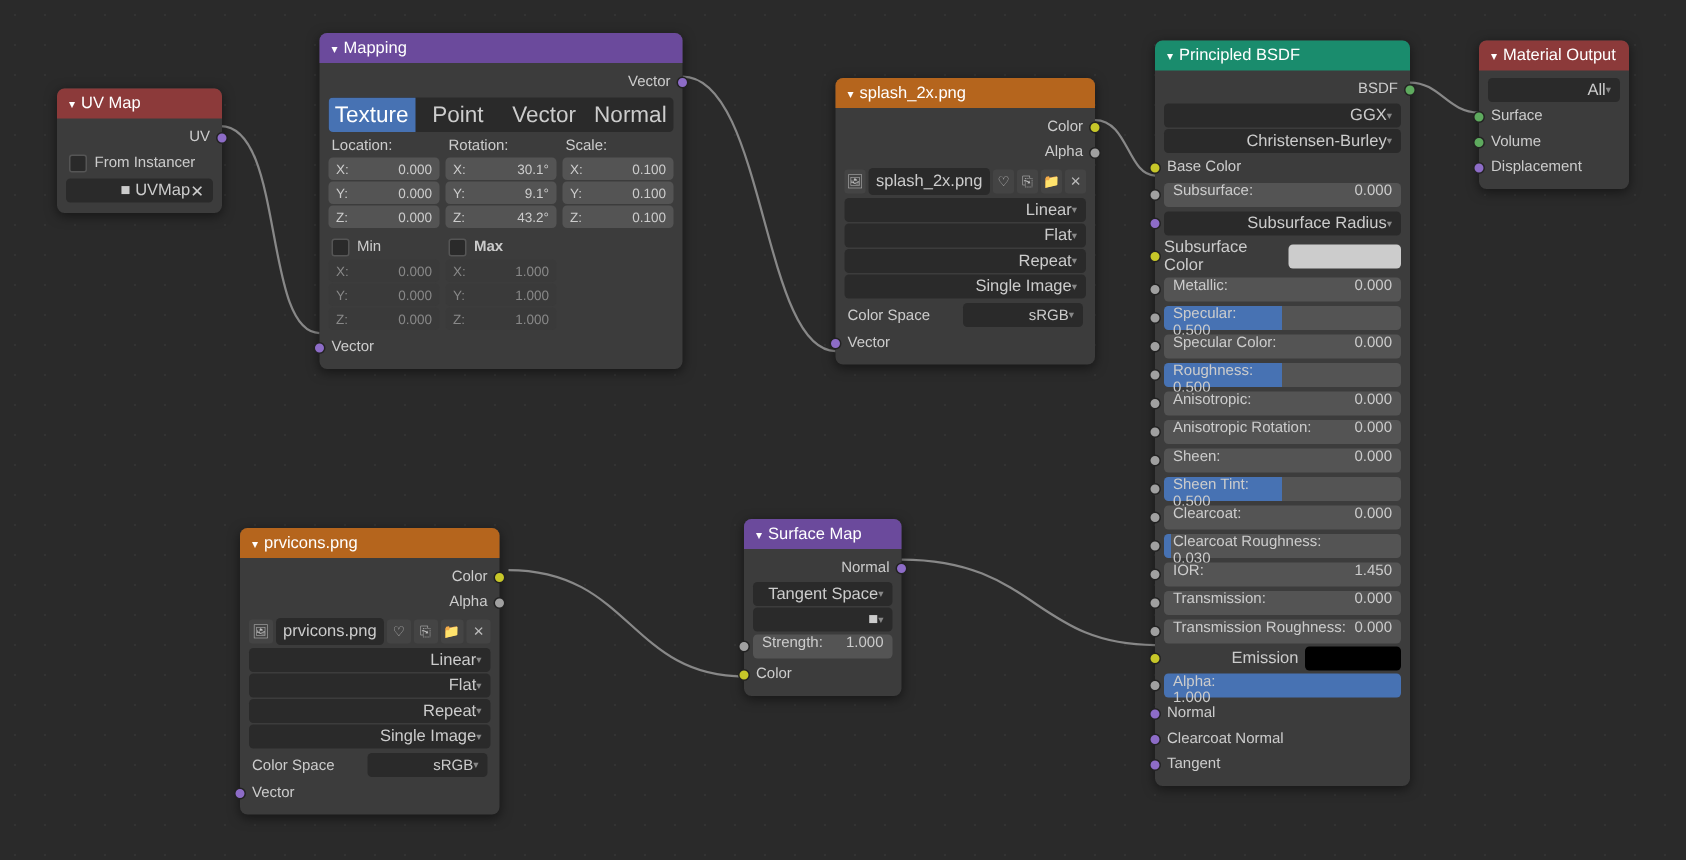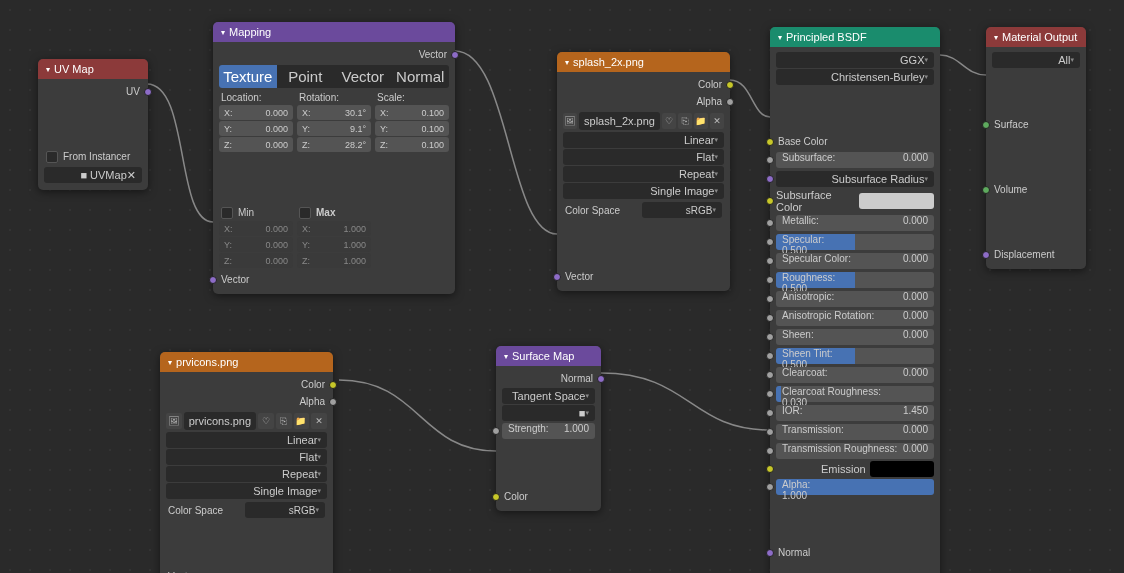--- a/index.html
+++ b/index.html
@@ -7,21 +7,21 @@
 .node { position: absolute; background: #3c3c3c; border-radius: 5px; box-shadow: 0 2px 8px rgba(0,0,0,0.5); }
 .node-header { padding: 4px 8px; border-radius: 5px 5px 0 0; font-size: 11px; color: #fff; display: flex; align-items: center; gap: 4px; }
 .node-header.red { background: #8c3a3a; }
 .node-header.purple { background: #6b4a9c; }
 .node-header.orange { background: #b5651d; }
 .node-header.teal { background: #1a8c6d; }
 .collapse-icon { font-size: 8px; }
 .node-body { padding: 4px 6px 6px; }
 .row { display: flex; align-items: center; justify-content: space-between; height: 17px; font-size: 10px; position: relative; padding: 0 2px; }
 .row-right { justify-content: flex-end; }
-.row-left { justify-content: flex-start; margin-top: 48px; }
+.row-left { justify-content: flex-start; }
 .socket { width: 8px; height: 8px; border-radius: 50%; position: absolute; background: #777; border: 1px solid #222; }
 .socket.out { right: -10px; }
 .socket.in { left: -10px; }
 .socket.yellow { background: #c7c729; }
 .socket.grey { background: #a0a0a0; }
 .socket.purple { background: #8d6cc7; }
 .socket.green { background: #5eaa5e; }
 .checkbox { width: 12px; height: 12px; background: #2a2a2a; border: 1px solid #555; border-radius: 2px; margin-right: 5px; display: inline-block; vertical-align: middle; }
 .select { background: #2a2a2a; border-radius: 3px; padding: 2px 6px; display: flex; align-items: center; justify-content: flex-end; height: 16px; margin: 1px 0; }
 .select-full { width: 100%; }
@@ -114,21 +114,21 @@
         <div class="small-field">
             <span>X:</span>
             <span>30.1°</span>
           </div>
         <div class="small-field">
             <span>Y:</span>
             <span>9.1°</span>
           </div>
         <div class="small-field">
             <span>Z:</span>
-            <span>28.2°</span>
+            <span>43.2°</span>
           </div>
       </div>
       <div>
         <div class="col-label">Scale:</div>
         <div class="small-field">
             <span>X:</span>
             <span>0.100</span>
           </div>
         <div class="small-field">
             <span>Y:</span>
@@ -325,20 +325,24 @@
       </div>
   </div>
 </div>
 
 <div class="node" style="left:770px; top:27px; width:170px;">
   <div class="node-header teal">
     <span class="collapse-icon">▾</span>
     <span>Principled BSDF</span>
   </div>
   <div class="node-body">
+    <div class="row row-right">
+        <span>BSDF</span>
+        <div class="socket out green"></div>
+      </div>
     <div class="select select-full">
         <span>GGX</span>
         <span class="chev">▾</span>
       </div>
     <div class="select select-full">
         <span>Christensen-Burley</span>
         <span class="chev">▾</span>
       </div>
     <div class="row row-left">
         <div class="socket in yellow"></div>

